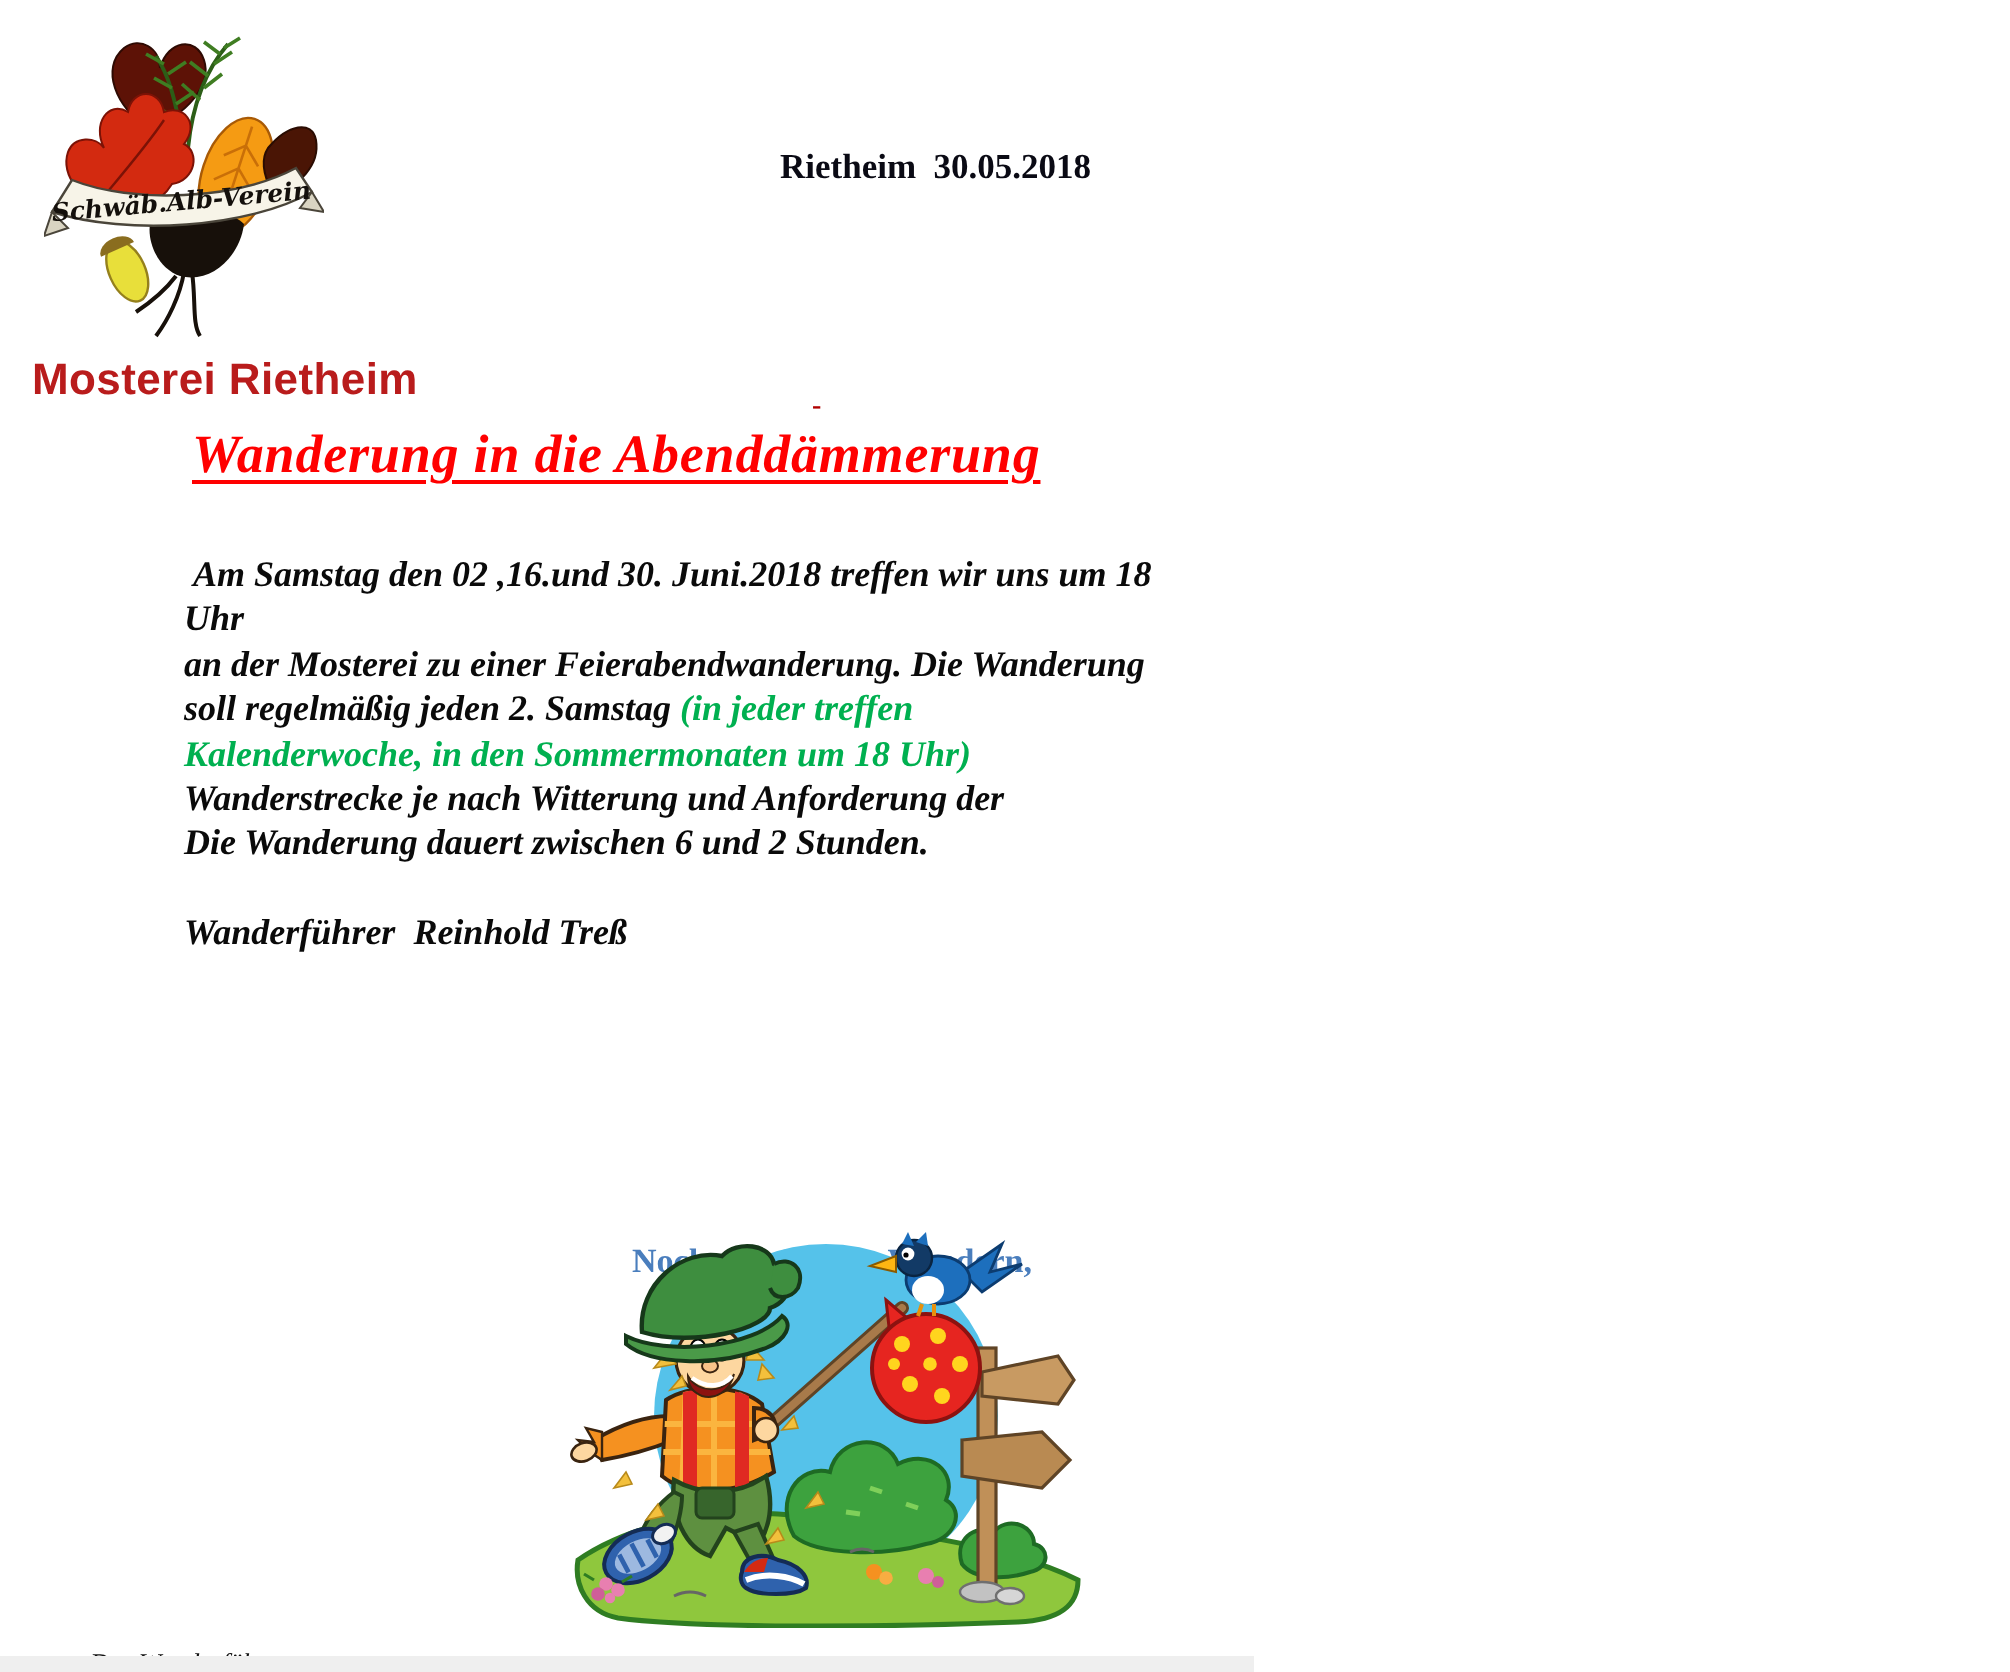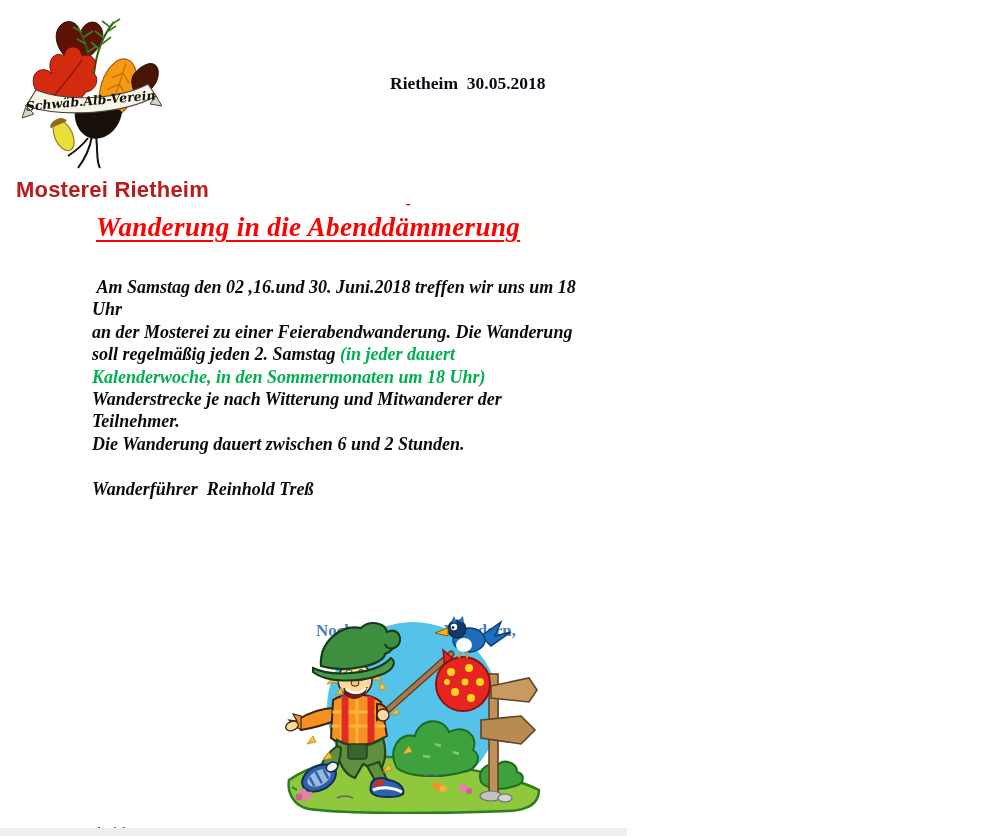--- a/index.html
+++ b/index.html
@@ -113,24 +113,23 @@
   <div class="dateline">Rietheim  30.05.2018</div>
 
   <div class="stray-dash">-</div>
 
   <h1 class="heading">Wanderung in die Abenddämmerung</h1>
 
   <div class="body-text">
     <div class="line"><span> Am Samstag den 02 ,16.und 30. Juni.2018 treffen wir uns um 18</span></div>
     <div class="line"><span>Uhr</span></div>
     <div class="line"><span>an der Mosterei zu einer Feierabendwanderung. Die Wanderung</span></div>
-    <div class="line"><span>soll regelmäßig jeden 2. Samstag </span><span class="green">(in jeder dauert</span></div>
+    <div class="line"><span>soll regelmäßig jeden 2. Samstag </span><span class="green">(in jeder treffen</span></div>
     <div class="line green"><span>Kalenderwoche, in den Sommermonaten um 18 Uhr)</span></div>
-    <div class="line"><span>Wanderstrecke je nach Witterung und Mitwanderer der</span></div>
-    <div class="line"><span>Teilnehmer.</span></div>
+    <div class="line"><span>Wanderstrecke je nach Witterung und Anforderung der</span></div>
     <div class="line"><span>Die Wanderung dauert zwischen 6 und 2 Stunden.</span></div>
     <div class="line"></div>
     <div class="line"><span>Wanderführer  Reinhold Treß</span></div>
   </div>
 
   <div class="slogan">
     <div>Noch eine Runde Wandern,</div>
     <div>dann ist Endlich</div>
   </div>
 

